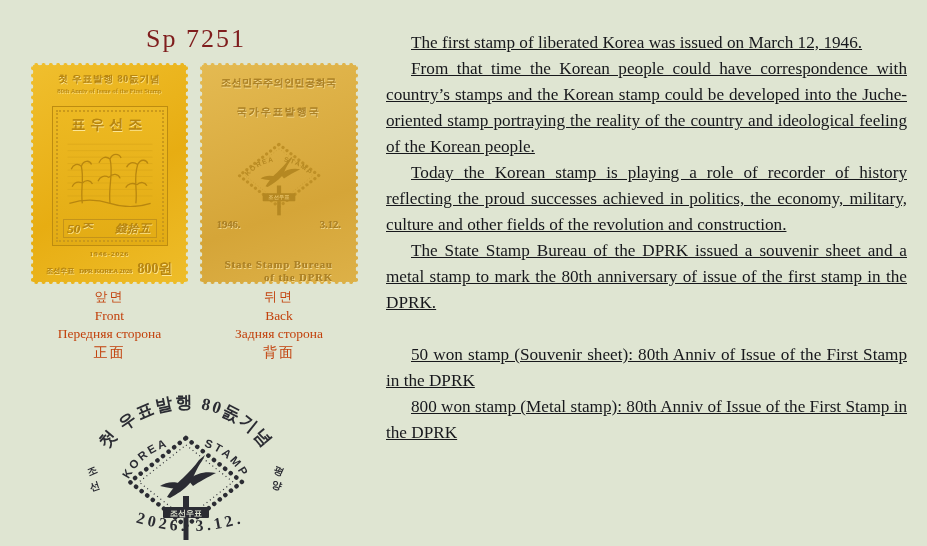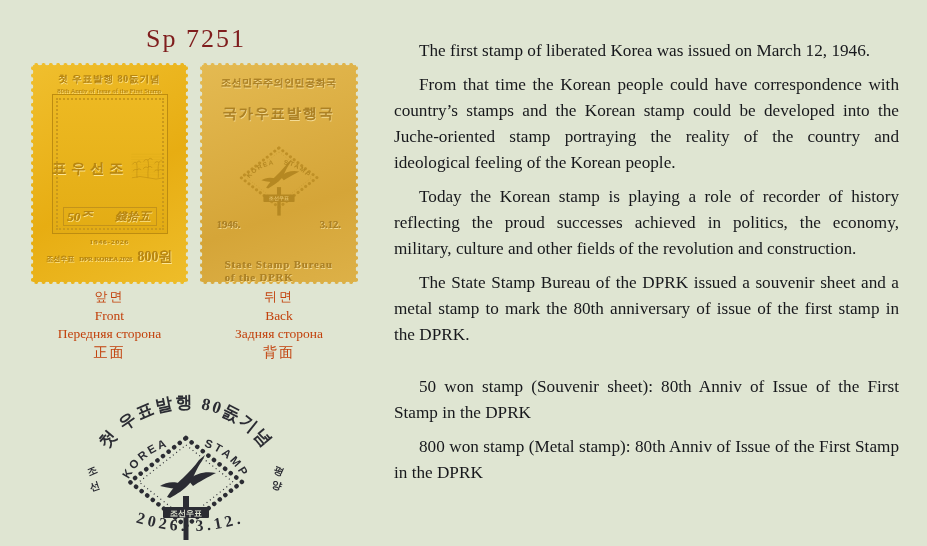--- a/index.html
+++ b/index.html
@@ -29,58 +29,58 @@
     background-image:radial-gradient(circle at 3px 3.6px,#dfe5d2 2.1px,rgba(0,0,0,0) 2.6px);
     background-size:6px 7.3px;background-repeat:repeat-y;}
   .perf-y.l{left:-3px}.perf-y.r{right:-3px}
   .gold-f{color:#b9860f;
     text-shadow:0.6px 0.8px 0.5px rgba(255,238,170,0.85),-0.4px -0.5px 0.4px rgba(120,84,6,0.4);}
   .gold-b{color:#ad8124;
     text-shadow:0.6px 0.8px 0.5px rgba(248,228,165,0.85),-0.4px -0.5px 0.4px rgba(112,80,12,0.4);}
   
   .f-kr{margin-top:10px;font-size:9.5px;font-weight:bold;letter-spacing:1px;white-space:nowrap;}
   .f-en{margin-top:1px;font-size:6.3px;letter-spacing:0.2px;white-space:nowrap;}
-  .inner-stamp{margin-top:0;width:114px;height:138px;position:relative;
+  .inner-stamp{margin-top:12px;width:114px;height:138px;position:relative;
     background:linear-gradient(180deg,#edb922,#e3ac14);
     border:1.5px solid #bd8c10;outline:2px dotted #ca991b;outline-offset:-6px;
-    display:flex;flex-direction:row;align-items:center;}
+    display:flex;flex-direction:column;align-items:center;}
   .is-title{margin-top:9px;font-size:14px;font-weight:bold;letter-spacing:5px;white-space:nowrap;}
   .is-art{margin-top:1px;}
   .is-denom{position:absolute;bottom:7px;left:10px;right:10px;height:17px;
     border:1px solid #c4931a;display:flex;justify-content:space-between;align-items:center;
     padding:0 4px;font-weight:bold;font-style:italic;}
   .is-denom .dv{font-size:13px;}
   .is-denom .dh{font-size:11px;letter-spacing:1px;}
   .f-years{margin-top:4px;font-size:7px;font-weight:bold;letter-spacing:1px;}
   .f-footer{margin-top:2px;display:flex;align-items:baseline;gap:5px;white-space:nowrap;}
   .f-footer .fk{font-size:7px;font-weight:bold;}
   .f-footer .fe{font-size:6.5px;font-weight:bold;}
   .f-footer .fv{font-size:14px;font-weight:bold;}
   
   .b-kr1{margin-top:13px;font-size:10px;font-weight:bold;letter-spacing:0.5px;white-space:nowrap;}
-  .b-kr2{margin-top:3px;font-size:14px;font-weight:bold;letter-spacing:2px;white-space:nowrap;}
+  .b-kr2{margin-top:3px;font-size:10px;font-weight:bold;letter-spacing:2px;white-space:nowrap;}
   .b-emblem{margin-top:2px;}
   .b-dates{width:124px;display:flex;justify-content:space-between;
     font-size:10.5px;font-weight:bold;margin-top:-14px;}
-  .b-bureau{margin-top:16px;font-size:10.5px;font-weight:bold;letter-spacing:1px;text-align:left;line-height:13px;}
+  .b-bureau{margin-top:16px;font-size:10.5px;font-weight:bold;letter-spacing:1px;text-align:right;line-height:13px;}
   
   .caption{position:absolute;top:288px;width:157px;text-align:center;
     color:#c2410c;line-height:18.5px;}
   .caption .kr{font-size:13px;letter-spacing:2px;}
   .caption .en{font-size:13.5px;}
   .caption .ru{font-size:13.5px;}
   .caption .cn{font-size:14px;letter-spacing:2px;}
   .cap-front{left:31px;}
   .cap-back{left:200px;width:158px;}
   
   .postmark{position:absolute;left:72px;top:388px;}
   
   .article{position:absolute;left:386px;top:30px;width:521px;
     font-size:17.2px;line-height:26px;text-align:justify;color:#17181c;}
-  .article p{margin:8px;text-indent:25px;}
+  .article p{margin:0;text-indent:25px;text-decoration:underline;}
   .listing{margin-top:26px;}
 </style>
 </head>
 <body>
 
 <div class="page-title">Sp 7251</div>
 
 <div class="stamp stamp-front">
   <div class="perf-x t"></div>
   <div class="perf-x b"></div>

